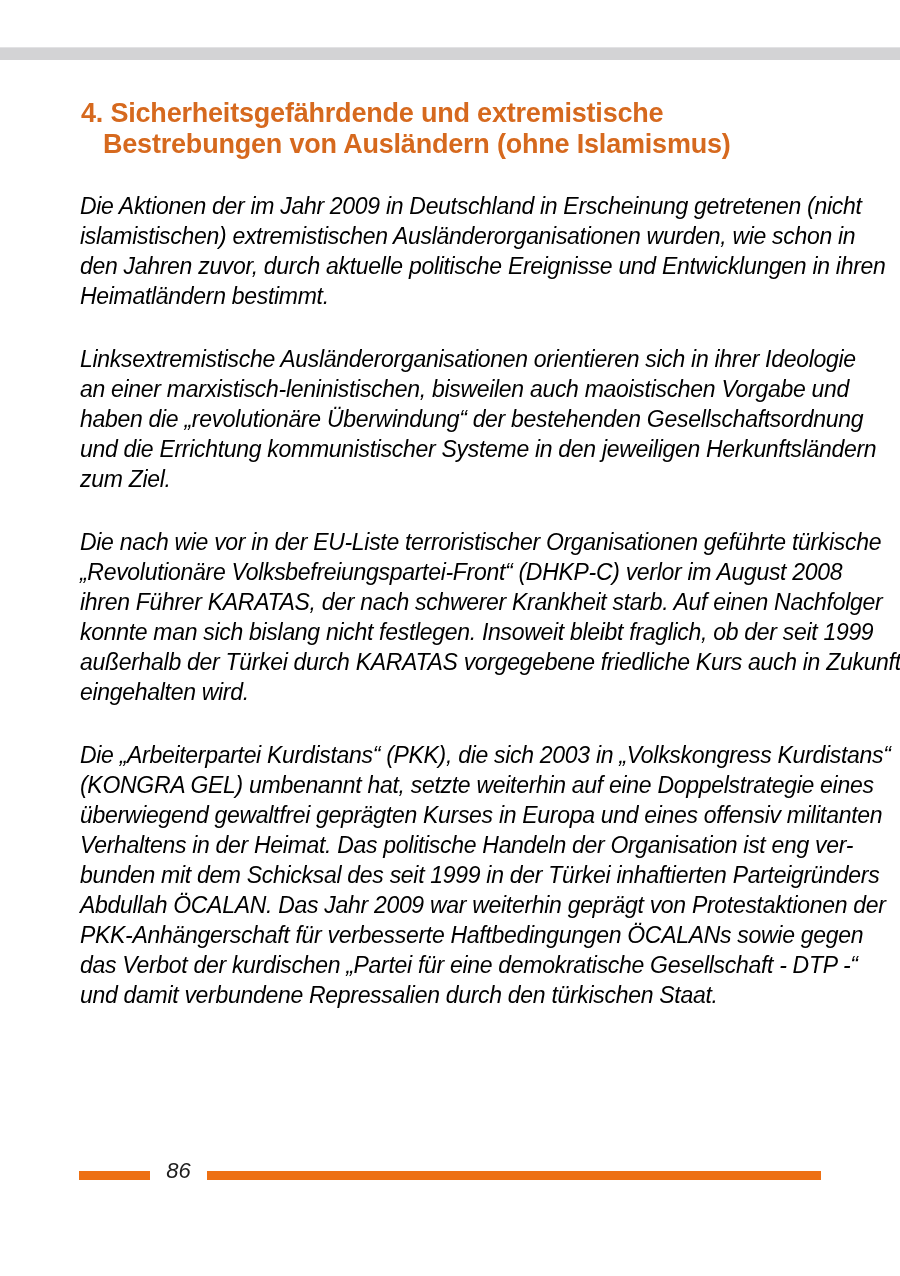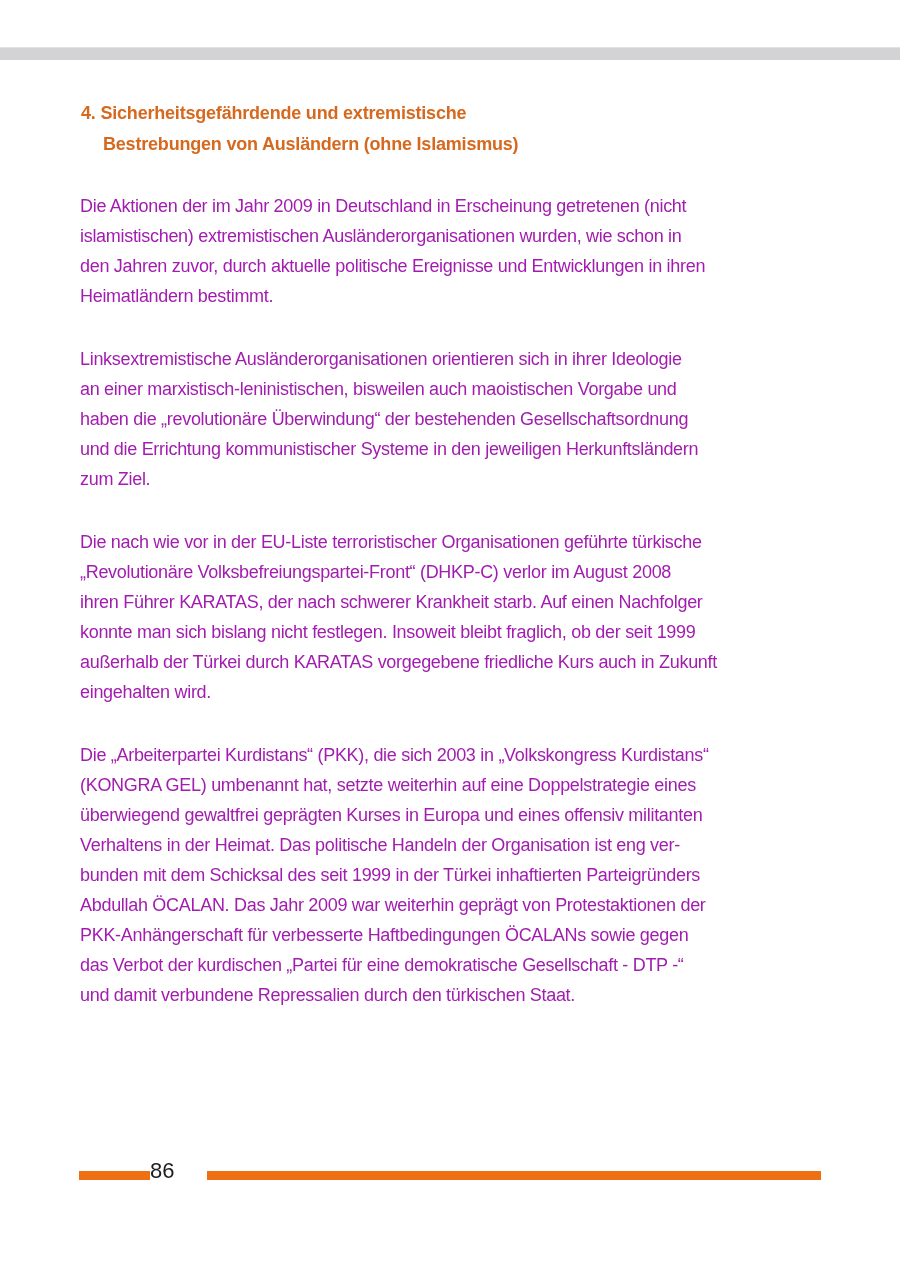--- a/index.html
+++ b/index.html
@@ -26,35 +26,36 @@
     border-top: 1px solid #e2e2e4;
   }
   .heading {
     position: absolute;
     top: 98px;
     left: 81px;
     width: 760px;
     padding-left: 22px;
     text-indent: -22px;
     white-space: pre;
-    font-size: 18px;
+    font-size: 27px;
     line-height: 31px;
     font-weight: bold;
     letter-spacing: -0.2px;
     color: #d6691e;
   }
   .body-text {
     position: absolute;
     top: 191px;
     left: 80px;
     width: 780px;
-    font-size: 18px;
+    font-size: 23px;
     line-height: 30px;
     letter-spacing: -0.3px;
-    color: #a21caf;
+    color: #000000;
+    font-style: italic;
   }
   .para {
     margin: 0 0 33px 0;
     white-space: pre;
   }
   .footer-rule-left {
     position: absolute;
     top: 1171px;
     left: 79px;
     width: 71px;
@@ -67,24 +68,25 @@
     left: 207px;
     width: 614px;
     height: 9px;
     background: #ed7014;
   }
   .page-number {
     position: absolute;
     top: 1159px;
     left: 150px;
     width: 57px;
-    text-align: left;
+    text-align: center;
     font-size: 22px;
     line-height: 24px;
     color: #1e1e1e;
+    font-style: italic;
   }
 </style>
 </head>
 <body>
 
 <div class="page">
 
   <div class="top-bar"></div>
 
   <h1 class="heading">4. Sicherheitsgefährdende und extremistische

